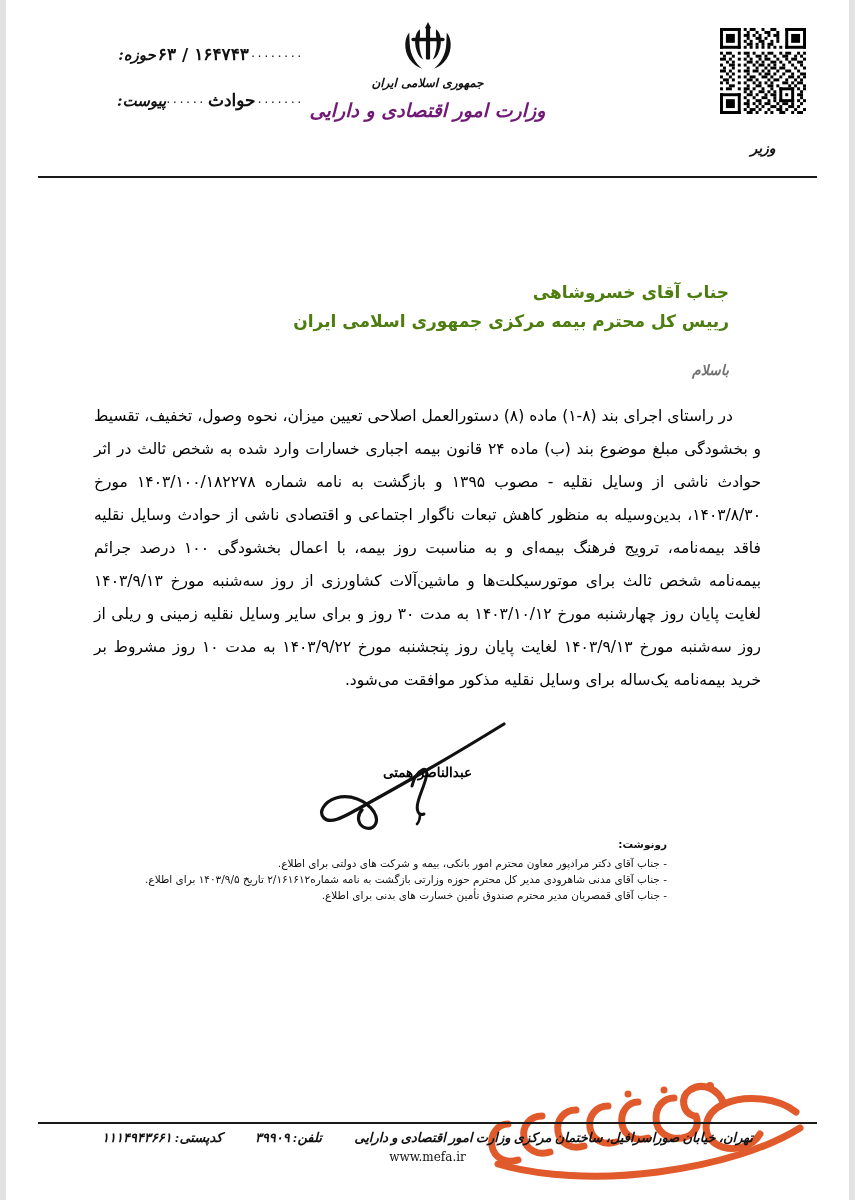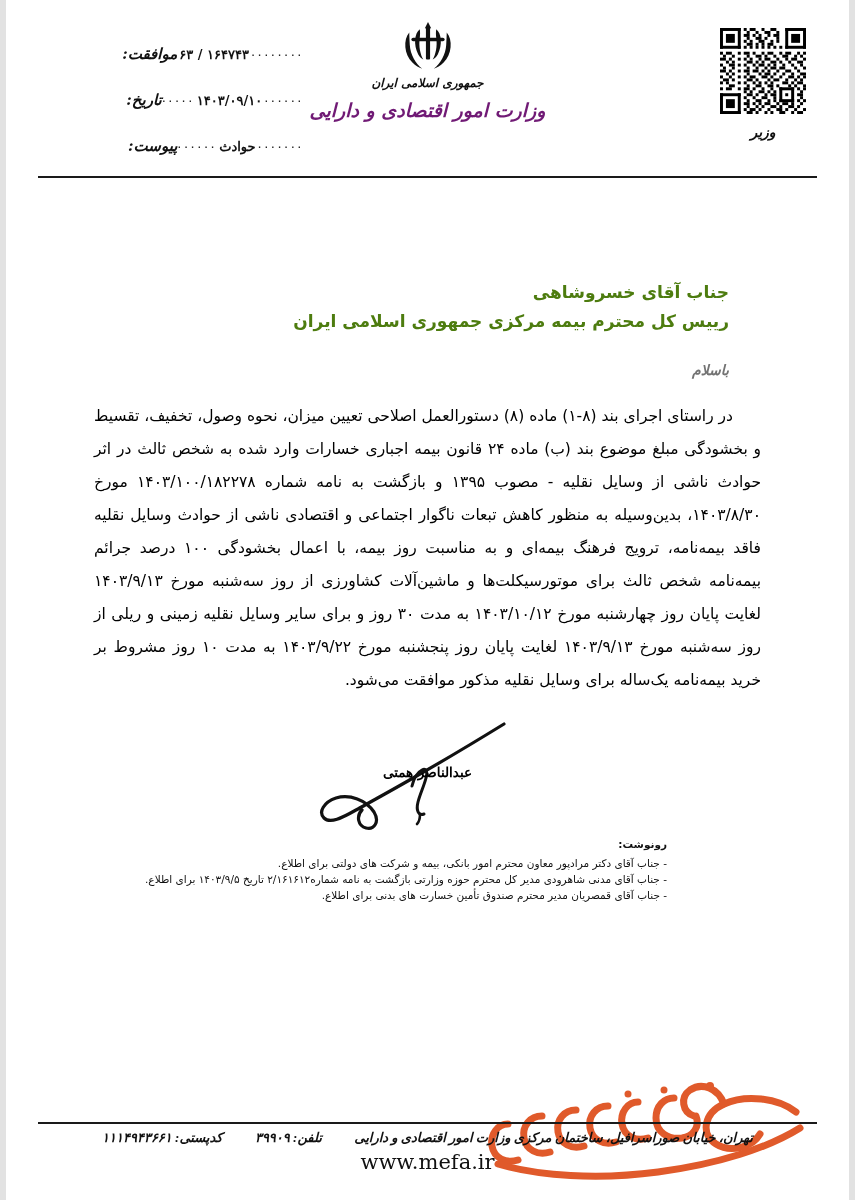--- a/index.html
+++ b/index.html
@@ -78,21 +78,21 @@
   .field-dots {
     display: inline-block;
     color: #222;
     letter-spacing: 2.5px;
     font-size: 13px;
     vertical-align: 3px;
   }
   .field-value {
     font-family: "DejaVu Serif", "Liberation Serif", serif;
     font-weight: 700;
-    font-size: 13px;
+    font-size: 17px;
     letter-spacing: 0px;
     padding: 0 2px;
   }
 
   
   .emblem-block {
     position: absolute;
     left: 0; right: 0;
     top: 22px;
     text-align: center;
@@ -129,21 +129,21 @@
     width: 96px;
   }
   .qr {
     width: 86px;
     height: 86px;
     display: block;
     margin: 0 auto;
     image-rendering: pixelated;
   }
   .role {
-    margin-top: 10px;
+    margin-top: 26px;
     font-family: Liberation Sans, sans-serif;
     font-style: italic;
     font-weight: 700;
     font-size: 14px;
     color: #111;
   }
 
   
   .basmala {
     position: absolute;
@@ -278,39 +278,36 @@
     font-style: italic;
     font-weight: 700;
     font-size: 13px;
     letter-spacing: -0.3px;
     white-space: nowrap;
   }
   .footer-line .gap { display: inline-block; width: 26px; }
   .footer-url {
     margin-top: 4px;
     font-family: "DejaVu Serif", "Liberation Serif", serif;
-    font-size: 21px;
+    font-size: 12px;
     color: #111;
     direction: ltr;
   }
 </style>
 </head>
 <body>
 
 <div class="page">
 <div class="sheet">
 
   <div class="header">
 
     <div class="fields">
       <div class="field-row">
-        <span class="field-dots">........</span><span class="field-value">۱۶۴۷۴۳ / ۶۳</span><span class="field-label">موافقت:</span>
-      </div>
-      <div class="field-row">
-        <span class="field-dots">......</span><span class="field-value">۱۴۰۳/۰۹/۱۰</span><span class="field-dots">.....</span><span class="field-label">تاریخ:</span>
+        <span class="field-dots">........</span><span class="field-value">۱۶۴۷۴۳ / ۶۳</span><span class="field-label">حوزه:</span>
       </div>
       <div class="field-row">
         <span class="field-dots">.......</span><span class="field-value">حوادث</span><span class="field-dots">......</span><span class="field-label">پیوست:</span>
       </div>
     </div>
 
     <div class="emblem-block">
       <svg class="emblem" width="52" height="50" viewBox="0 0 100 96">
         <g fill="#111">
 

